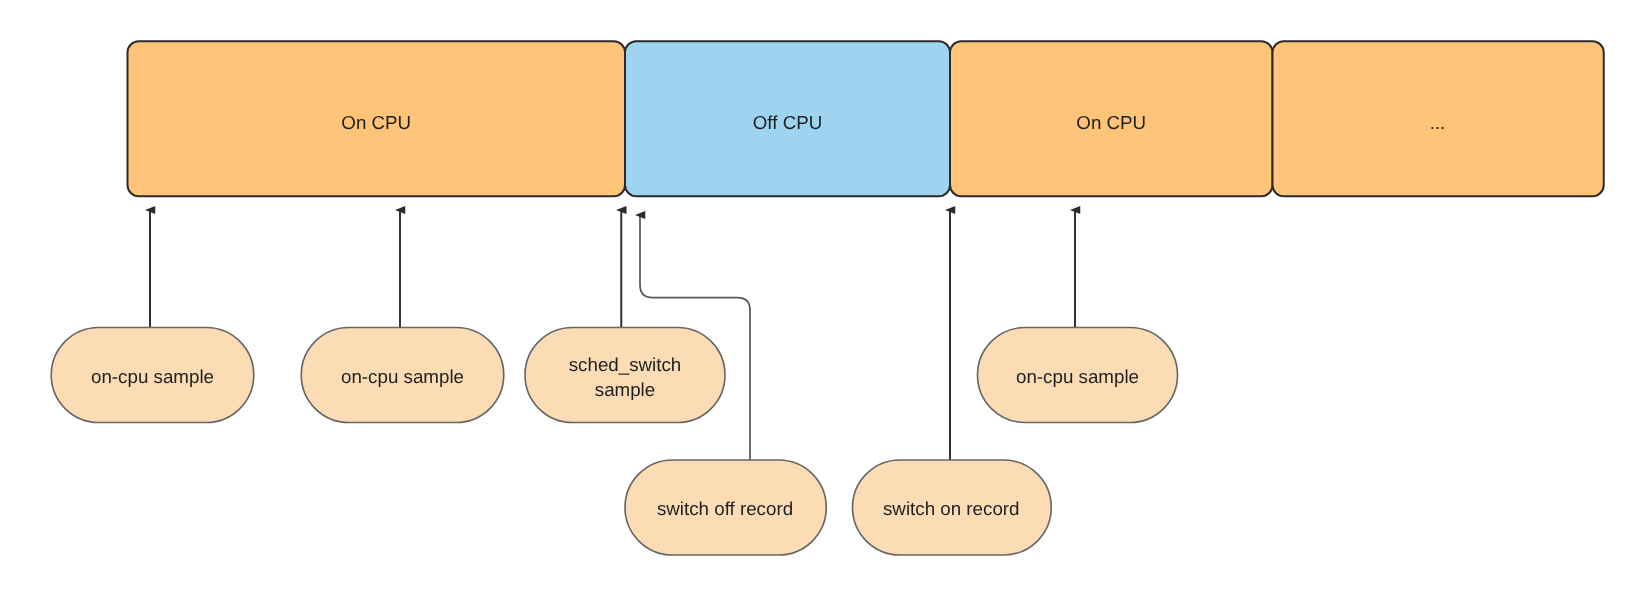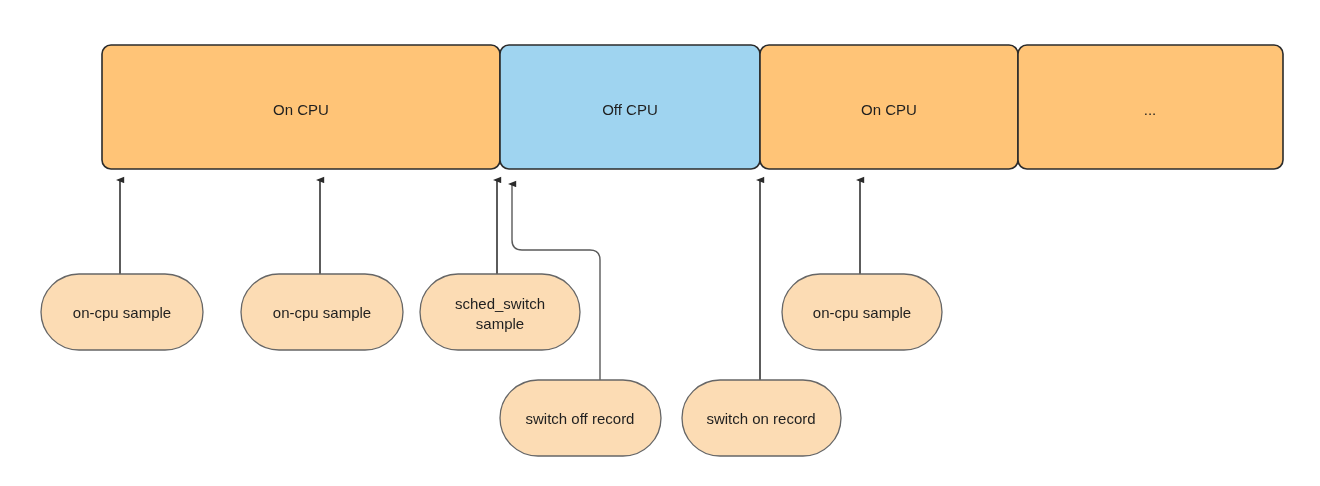--- a/index.html
+++ b/index.html
@@ -10,21 +10,21 @@
   body {
     width: 1320px;
     height: 486px;
     position: relative;
     overflow: hidden;
     font-family: "Liberation Sans", sans-serif;
   }
   #diagram-root {
     position: absolute;
     left: 0;
-    top: 12px;
+    top: 0;
     width: 1320px;
     height: 378px;
   }
   svg.diagram-canvas {
     position: absolute;
     left: 0;
     top: 0;
     width: 1320px;
     height: 486px;
     display: block;

